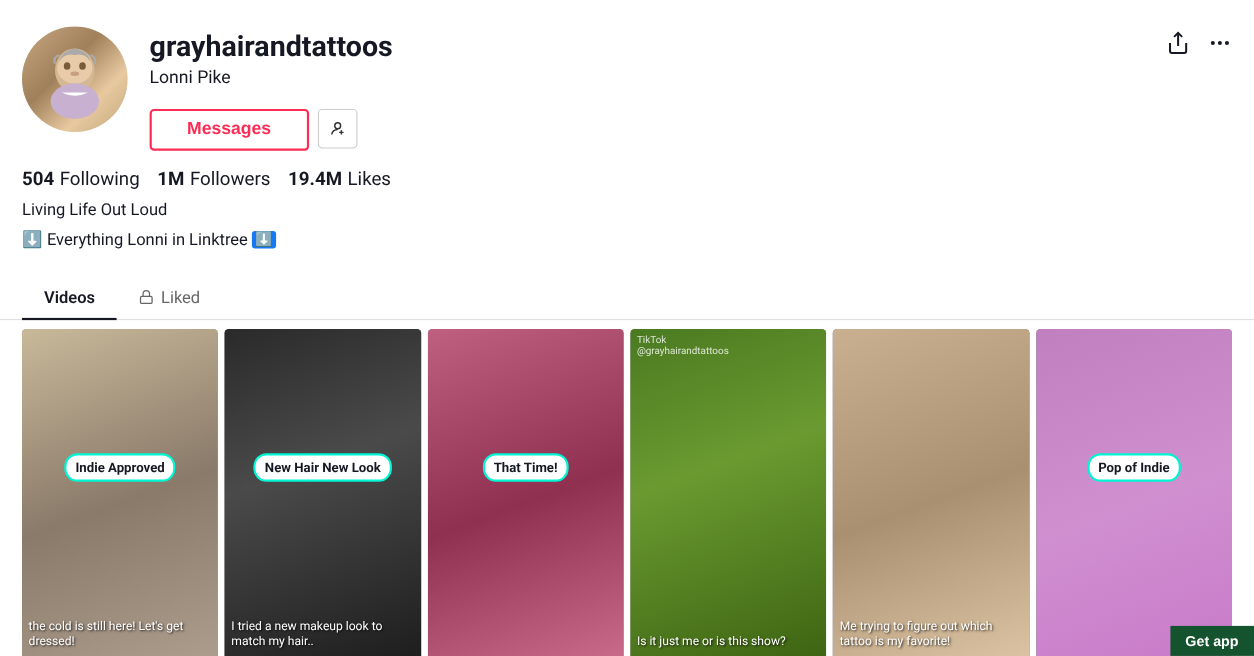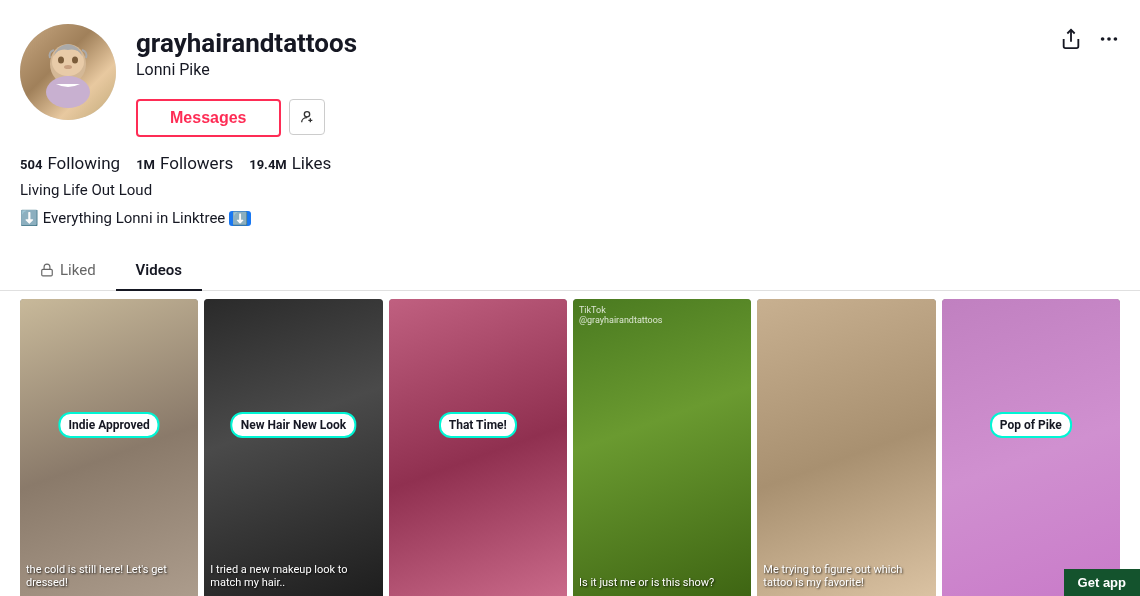--- a/index.html
+++ b/index.html
@@ -123,21 +123,21 @@
 
     .stat-item {
       display: flex;
       align-items: baseline;
       gap: 5px;
       margin-right: 12px;
     }
 
     .stat-count {
       font-weight: 700;
-      font-size: 13px;
+      font-size: 17px;
     }
 
     .stat-label {
       font-size: 17px;
       color: #161823;
     }
 
     .bio-text {
       font-size: 15px;
       color: #161823;
@@ -370,30 +370,30 @@
   <div class="link-section">
     <div class="link-tree-line">
       <span>⬇️</span>
       <span>Everything Lonni in Linktree</span>
       <span class="link-badge">⬇️</span>
     </div>
   </div>
 </div>
 
 <div class="tabs-row">
+  <div class="tab active">
+    <span>Videos</span>
+  </div>
   <div class="tab locked">
     <svg width="14" height="14" viewBox="0 0 24 24" fill="none" stroke="#666" stroke-width="2">
       <rect x="3" y="11" width="18" height="11" rx="2"></rect>
       <path d="M7 11V7a5 5 0 0110 0v4"></path>
     </svg>
     <span>Liked</span>
   </div>
-  <div class="tab active">
-    <span>Videos</span>
-  </div>
 </div>
 
 <div class="videos-grid" id="videos-grid">
 <div class="video-card">
     <div class="video-thumb">
       <div class="video-thumb-inner thumb-1">
         <div class="video-overlay-tag">Indie Approved</div>
         <div class="overlay-text">the cold is still here! Let's get dressed!</div>
 
       </div>
@@ -436,21 +436,21 @@
 
         <div class="overlay-text">Me trying to figure out which tattoo is my favorite!</div>
 
       </div>
     </div>
 
   </div>
     <div class="video-card">
     <div class="video-thumb">
       <div class="video-thumb-inner thumb-6">
-        <div class="video-overlay-tag">Pop of Pike</div>
+        <div class="video-overlay-tag">Pop of Indie</div>
 
       </div>
     </div>
 
   </div>
   </div>
 
 <button class="get-app-btn">Get app</button>
 
 </body></html>

